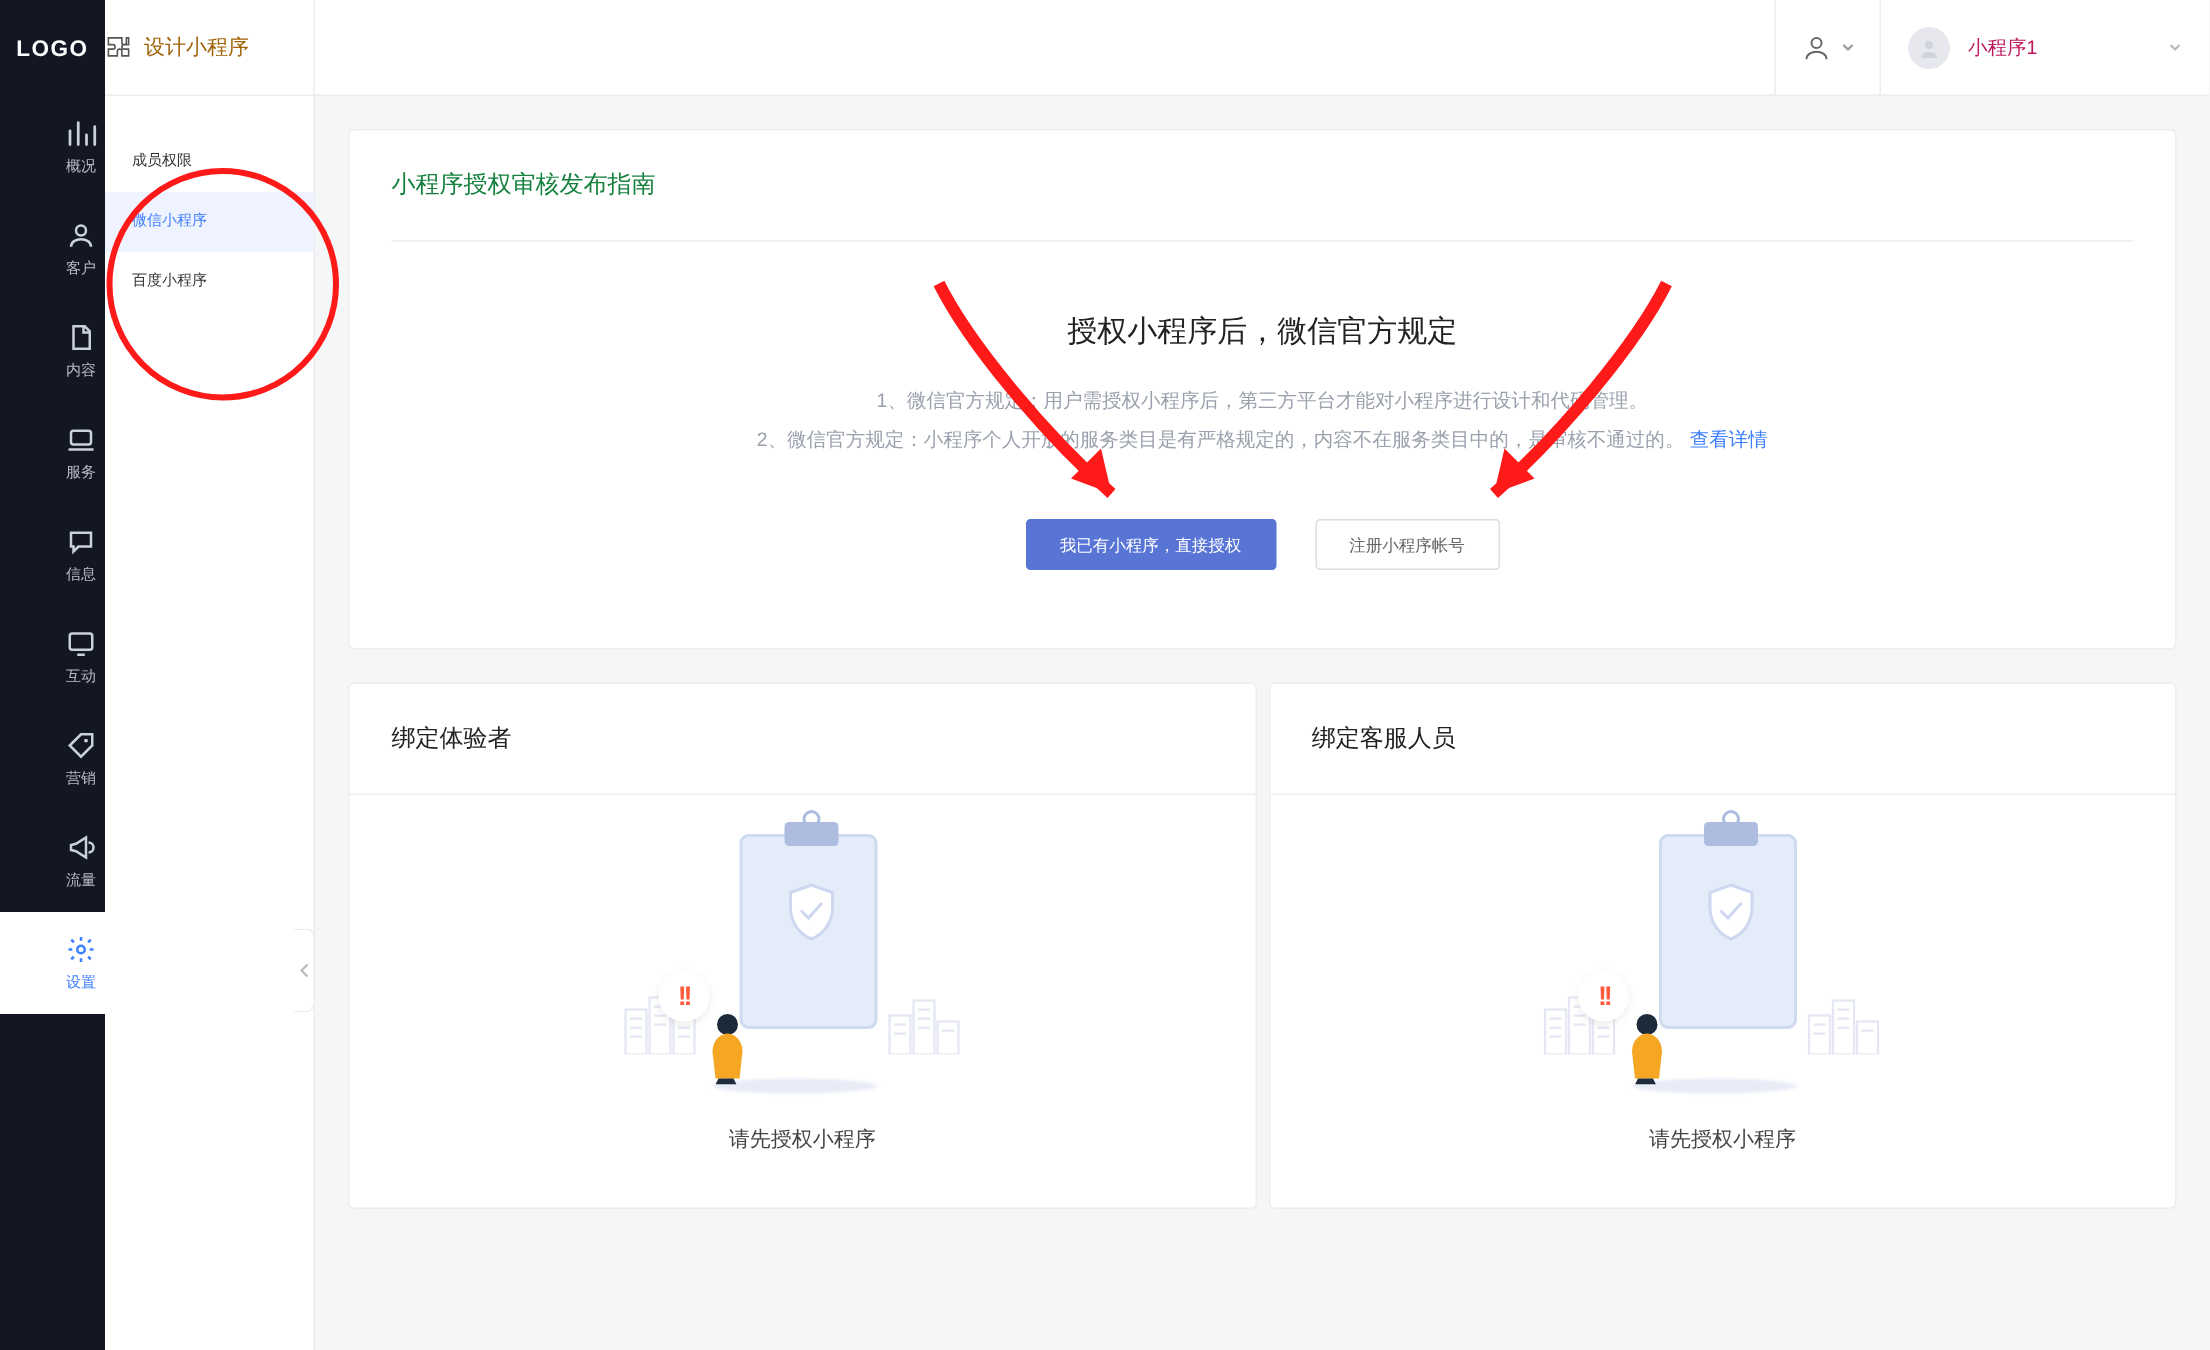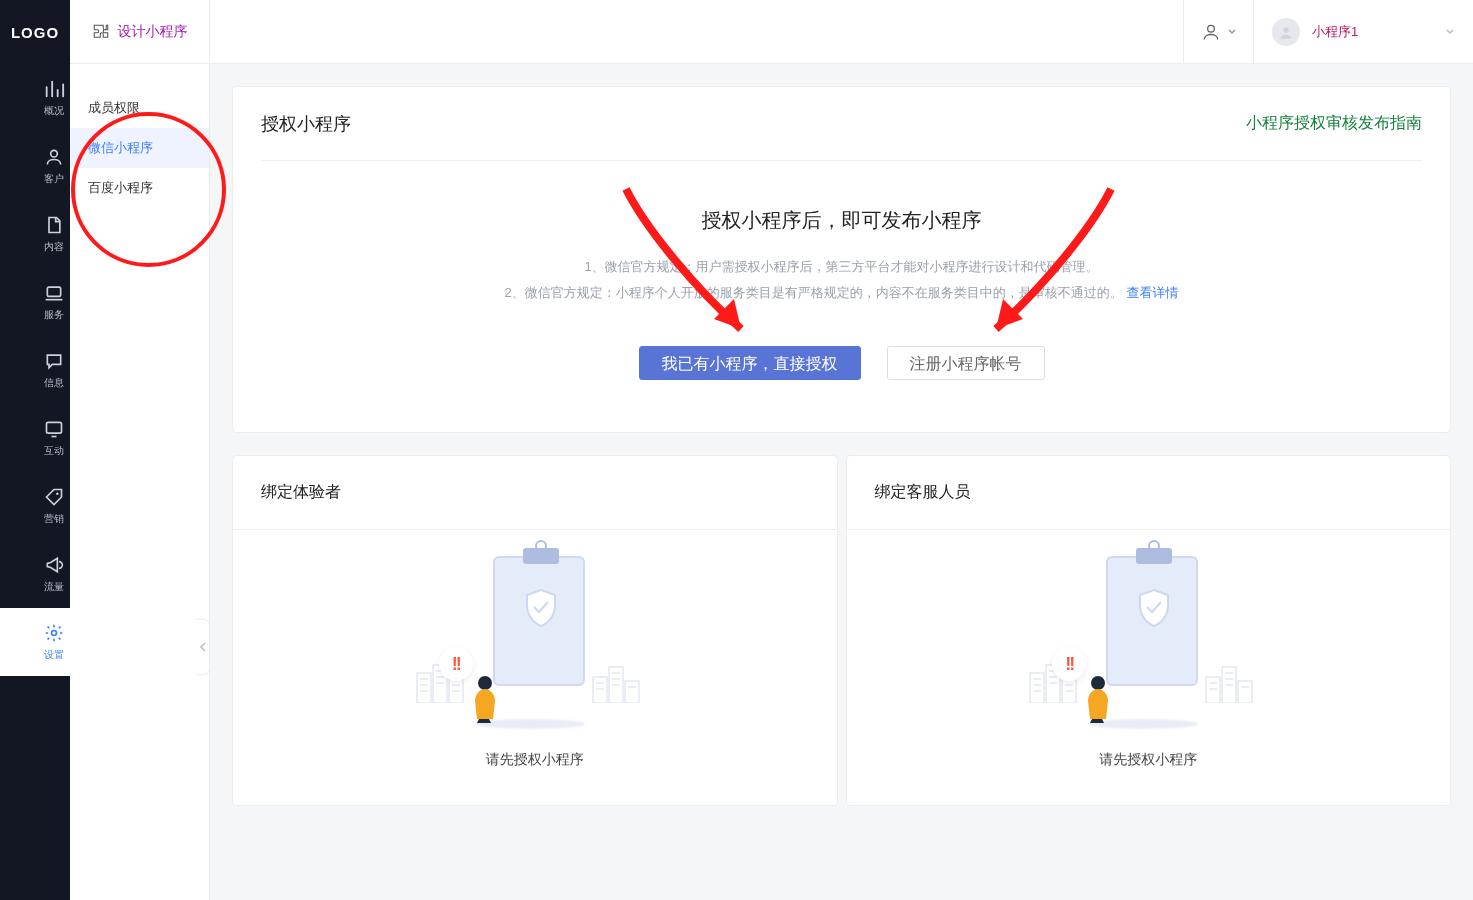--- a/index.html
+++ b/index.html
@@ -8,52 +8,52 @@
 
 .sidebar-dark { position:absolute; left:0; top:0; width:70px; height:100%; background:#121723; display:flex; flex-direction:column; }
 .logo-cell { height:64px; display:flex; align-items:center; justify-content:center; color:#fff; font-size:15px; font-weight:600; letter-spacing:1px; }
 .dark-item { height:68px; display:flex; flex-direction:column; align-items:center; justify-content:center; color:#b8bcc6; font-size:10px; cursor:pointer;padding-left:38px; }
 .dark-item .ic { width:22px; height:22px; display:flex; align-items:center; justify-content:center; margin-bottom:4px; }
 .dark-item.active { background:#fff; color:#3d7fff; }
 .dark-item.active .ic path, .dark-item.active .ic rect, .dark-item.active .ic circle { stroke:#3d7fff; }
 
 
 .topbar { position:absolute; left:70px; top:0; right:0; height:64px; background:#fff; display:flex; align-items:center; border-bottom:1px solid #ececec; }
-.top-left { width:140px; height:100%; display:flex; align-items:center; justify-content:center; font-size:14px; color:#a21caf; border-right:1px solid #ececec; cursor:pointer; }
+.top-left { width:140px; height:100%; display:flex; align-items:center; font-size:14px; color:#a16207; border-right:1px solid #ececec; cursor:pointer; }
 .top-left .gic { width:18px; height:18px; margin-right:8px; }
 .top-spacer { flex:1; }
 .top-user { width:70px; height:100%; display:flex; align-items:center; justify-content:center; border-left:1px solid #ececec; cursor:pointer; }
 .top-app { width:220px; height:100%; display:flex; align-items:center; padding:0 18px; border-left:1px solid #ececec; cursor:pointer; }
 .top-app .avatar { width:28px; height:28px; border-radius:50%; background:#e6e8ed; margin-right:12px; display:flex; align-items:center; justify-content:center; }
 .top-app .name { font-size:13px; color:#be185d; flex:1; }
 .chev { margin-left:auto; }
 
 
 .sidebar-sub { position:absolute; left:70px; top:64px; width:140px; bottom:0; background:#fff; border-right:1px solid #ececec; padding-top:24px; }
-.sub-item { height:40px; line-height:40px; padding-left:18px; font-size:13px; color:#333; cursor:pointer; }
+.sub-item { height:40px; line-height:40px; padding-left:18px; font-size:10px; color:#333; cursor:pointer; }
 .sub-item.head { font-weight:400; color:#333; }
 .sub-item.active { background:#eef3ff; color:#3d7fff; }
 .collapse-tab { position:absolute; right:-1px; top:555px; width:14px; height:56px; background:#fff; border:1px solid #ececec; border-left:none; border-radius:0 6px 6px 0; display:flex; align-items:center; justify-content:center; cursor:pointer; }
 
 
 .ann-circle { position:absolute; left:71px; top:112px; width:155px; height:155px; border:4px solid #ff1a1a; border-radius:50%; pointer-events:none; z-index:50; }
 
 
 .content { position:absolute; left:210px; top:64px; right:0; bottom:0; padding:22px; overflow:auto; }
 .card { background:#fff; border-radius:4px; border:1px solid #ededed; }
 .card-auth { padding:0 28px; }
 .card-auth-head { height:74px; display:flex; align-items:center; border-bottom:1px solid #eee; }
 .card-auth-head .title { font-size:18px; color:#222; flex:1; }
 .card-auth-head .link { font-size:16px; color:#15803d; cursor:pointer; }
 .card-auth-body { padding:46px 0 52px; text-align:center; position:relative; }
 .big-tip { font-size:20px; color:#222; margin-bottom:20px; }
 .rules { font-size:13px; color:#9aa1ad; line-height:26px; }
 .rules .lk { color:#3d7fff; cursor:pointer; }
 .btn-row { margin-top:40px; display:flex; justify-content:center; gap:26px; }
-.btn { height:34px; line-height:34px; padding:0 22px; font-size:16px; border-radius:3px; cursor:pointer; }
+.btn { height:34px; line-height:34px; padding:0 22px; font-size:11px; border-radius:3px; cursor:pointer; }
 .btn-primary { background:#5875d6; color:#fff; border:1px solid #5875d6; }
 .btn-plain { background:#fff; color:#666; border:1px solid #ddd; }
 
 
 .arrow { position:absolute; pointer-events:none; z-index:50; }
 
 
 .two-col { display:flex; gap:8px; margin-top:22px; }
 .half { flex:1; }
 .half-head { height:74px; display:flex; align-items:center; padding:0 28px; border-bottom:1px solid #eee; font-size:16px; color:#222; }
@@ -205,25 +205,24 @@
       </svg>
   </div>
 </div>
 
 <div class="ann-circle"></div>
 
 <div class="content">
 
   <div class="card card-auth">
     <div class="card-auth-head">
-      <span class="title">授权小程序</span>
       <span class="link">小程序授权审核发布指南</span>
     </div>
     <div class="card-auth-body">
-      <div class="big-tip">授权小程序后，即可发布小程序</div>
+      <div class="big-tip">授权小程序后，微信官方规定</div>
       <div class="rules">
         <div>1、微信官方规定：用户需授权小程序后，第三方平台才能对小程序进行设计和代码管理。</div>
         <div>
           <span>2、微信官方规定：小程序个人开放的服务类目是有严格规定的，内容不在服务类目中的，是审核不通过的。</span>
           <span class="lk">查看详情</span>
         </div>
       </div>
       <div class="btn-row">
         <div class="btn btn-primary">我已有小程序，直接授权</div>
         <div class="btn btn-plain">注册小程序帐号</div>

